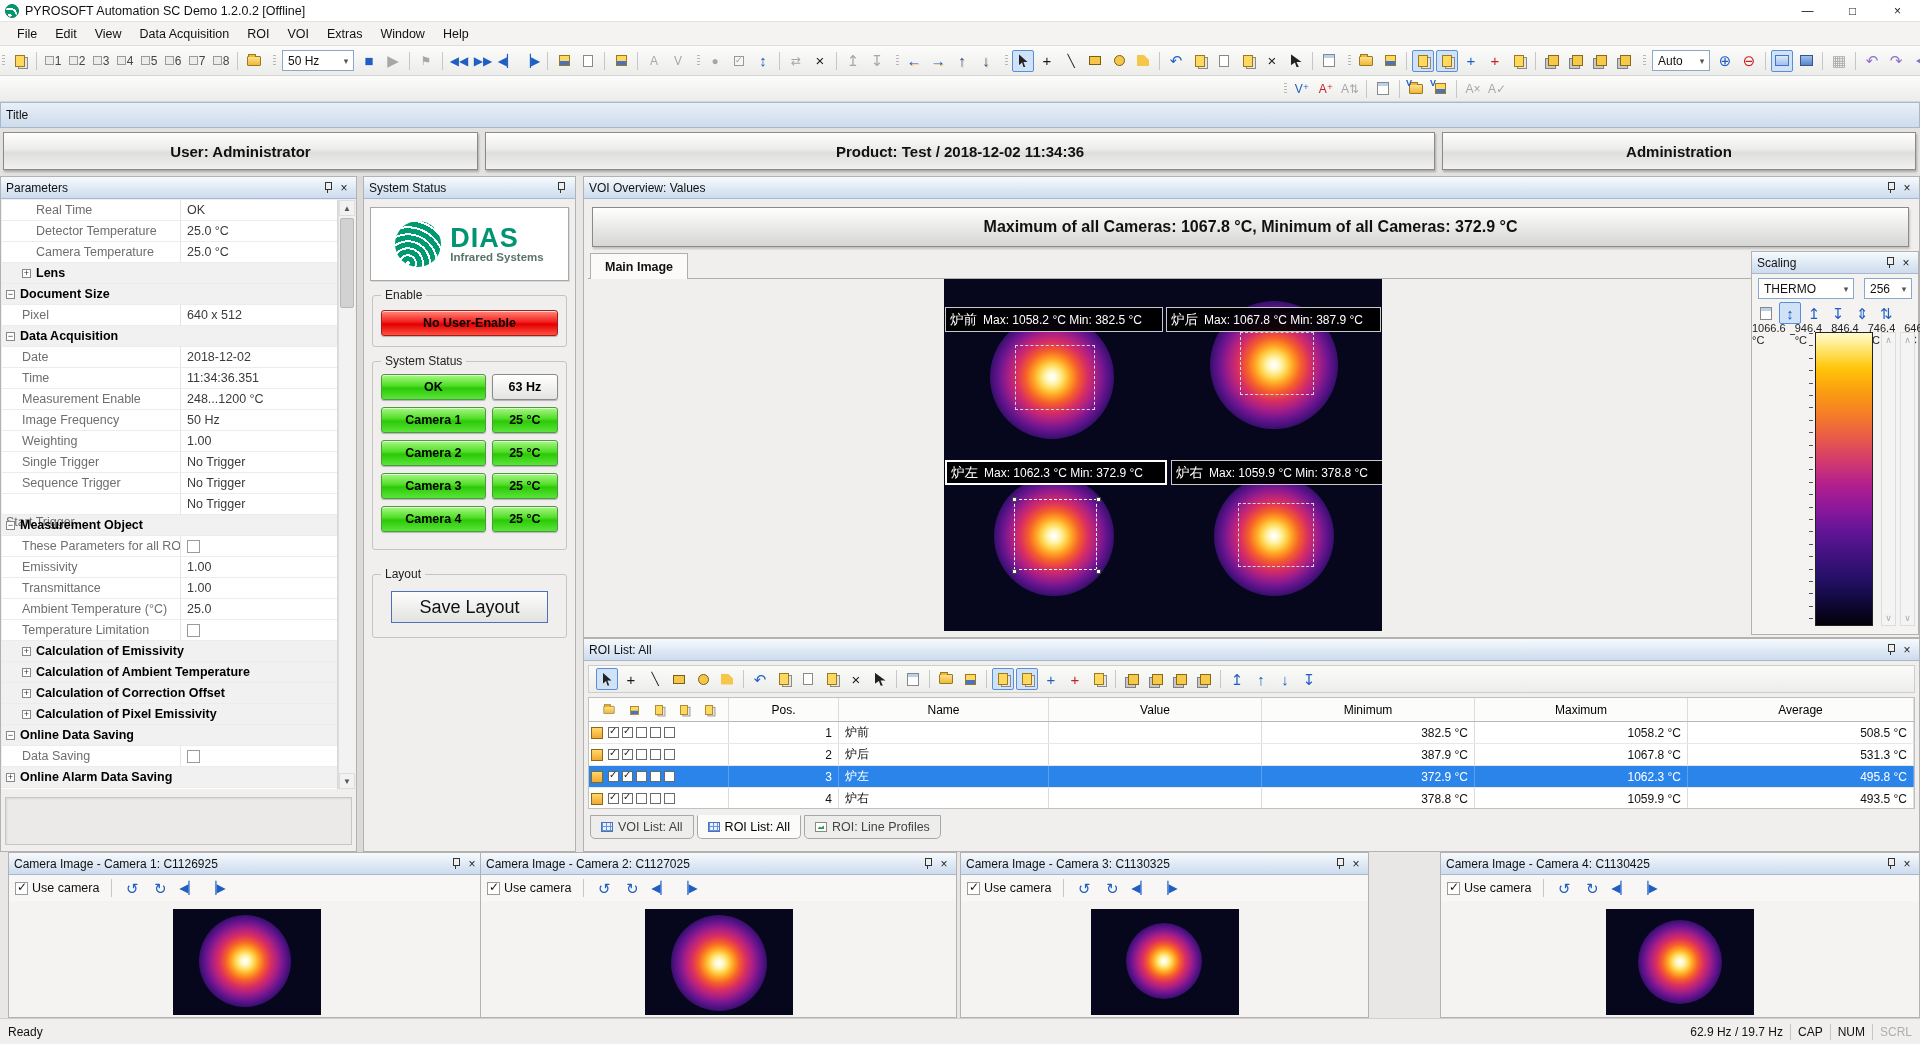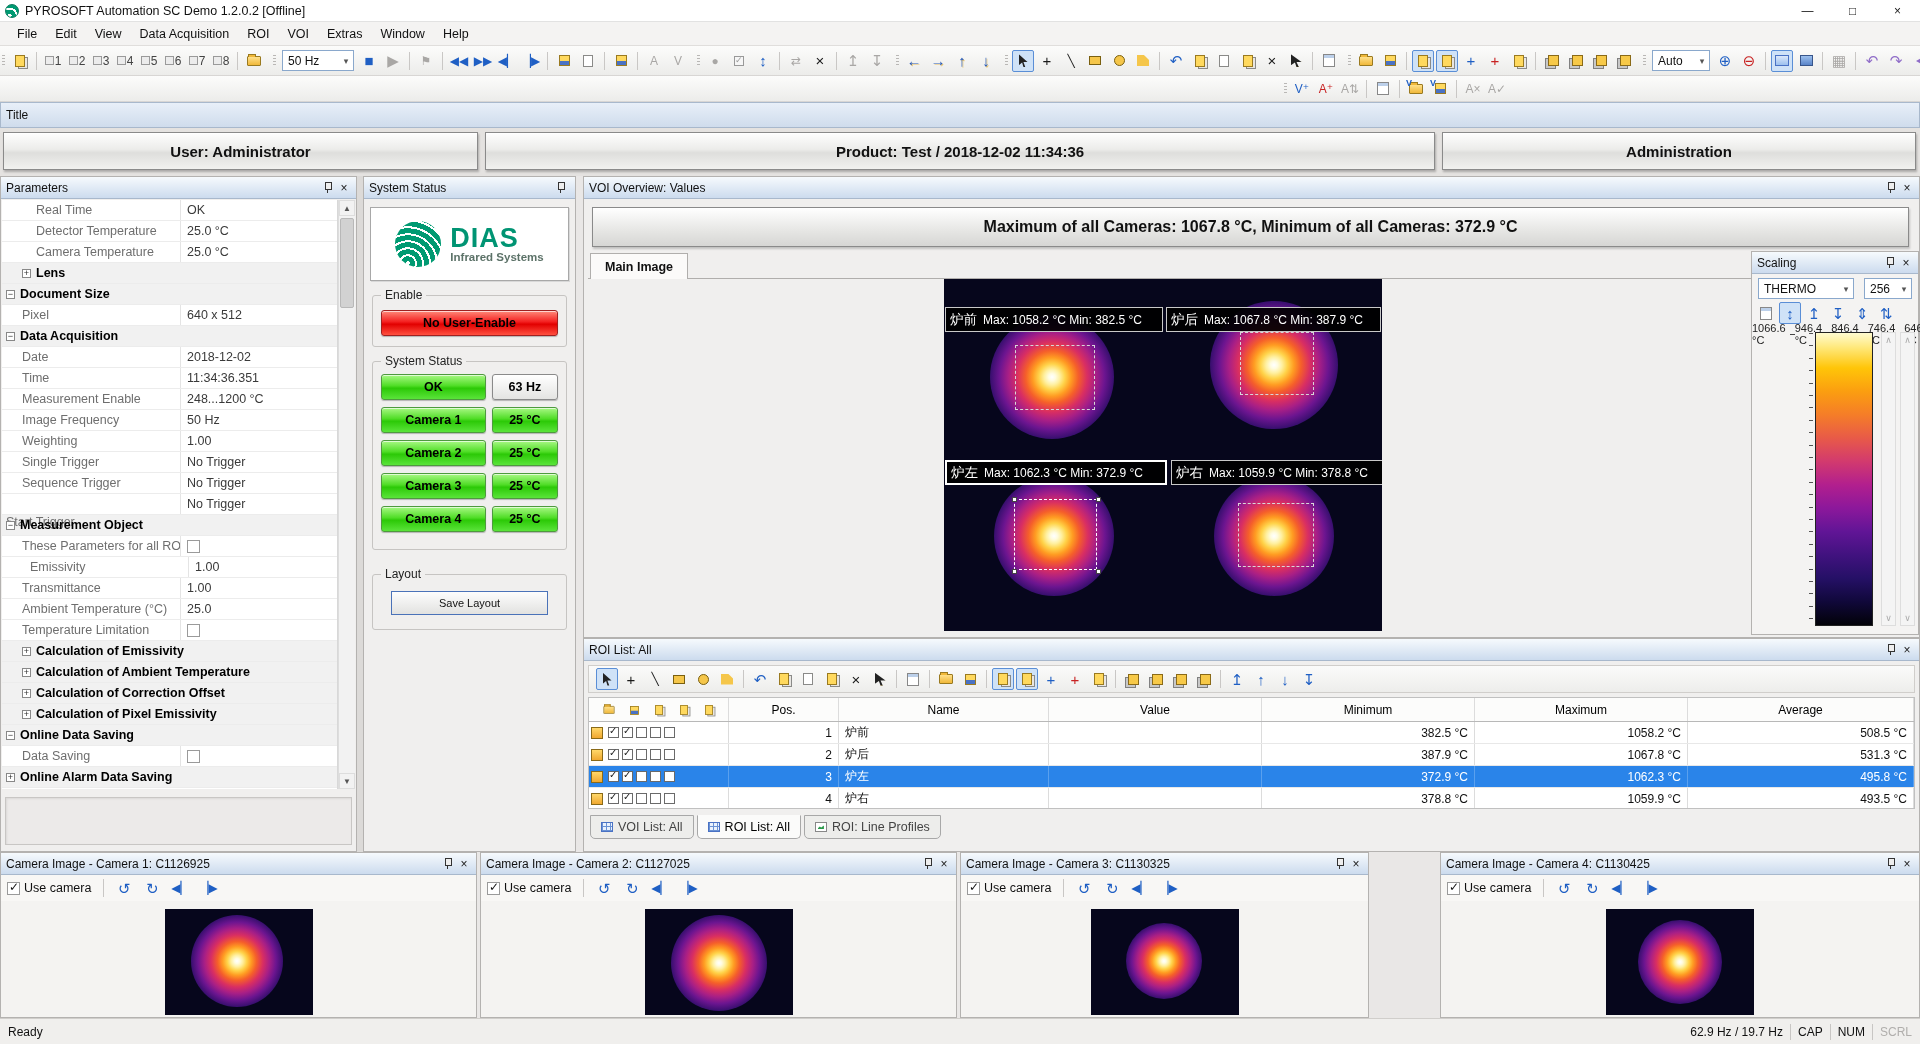--- a/index.html
+++ b/index.html
@@ -99,21 +99,21 @@
   .grp { position:relative; border:1px solid #c6c4c2; border-radius:3px; margin:14px 8px 6px 8px; padding:12px 8px 10px 8px; }
   .glab { position:absolute; top:-8px; left:8px; background:#f0efee; padding:0 4px; font-size:12px; color:#222; }
   .srow { display:flex; gap:6px; margin-bottom:7px; }
   .gbtn, .wbtn, .rbtn { border-radius:3px; font-weight:bold; font-size:12.5px; display:flex; align-items:center; justify-content:center; box-shadow:inset 0 1px 0 rgba(255,255,255,.65), 0 1px 1px rgba(0,0,0,.25); color:#000; }
   .gbtn { background:linear-gradient(180deg,#a8f884 0%,#4fdd26 45%,#2cc907 55%,#5ae43a 100%); border:1px solid #4e9a3e; }
   .wbtn { background:linear-gradient(#ffffff,#e4e4e2); border:1px solid #8a8a8a; }
   .rbtn { background:linear-gradient(180deg,#ff8a7a 0%,#f42020 45%,#e20000 55%,#ff5040 100%); border:1px solid #a02020; }
   .srow .l { flex:1.6; height:26px; }
   .srow .r { flex:1; height:26px; }
   #enable-btn { height:26px; margin-top:2px; }
-  #savelayout { height:24px; margin:4px 10px; background:linear-gradient(#fdfdfd,#e2e2e0); border:1px solid #4a72b8; font-size:11px; display:flex; align-items:center; justify-content:center; }
+  #savelayout { height:32px; margin:4px 10px; background:linear-gradient(#fdfdfd,#e2e2e0); border:1px solid #4a72b8; font-size:18px; display:flex; align-items:center; justify-content:center; }
 
   
   #voi-banner { position:absolute; left:8px; right:10px; top:30px; height:40px; background:linear-gradient(#ffffff,#e8e8e6 55%,#d6d6d4); border:1px solid #8a8a8a; box-shadow:inset 0 1px 0 #fff, 1px 2px 2px rgba(0,0,0,.2); display:flex; align-items:center; justify-content:center; font-size:16px; font-weight:bold; }
   #main-tabrow { position:absolute; left:4px; top:76px; right:10px; height:26px; border-bottom:1px solid #b0aeac; }
   #main-tab { position:absolute; left:2px; top:0; height:26px; padding:0 14px; background:#fbfaf9; border:1px solid #b0aeac; border-bottom:none; display:flex; align-items:center; font-weight:bold; font-size:12.5px; }
   #thermal-main { left:360px; top:102px; width:438px; height:352px; }
   .thermal { position:absolute; background:#06061c; overflow:hidden; }
   .blob { position:absolute; border-radius:50%;
     background:radial-gradient(circle,#ffffff 0%,#fffce0 4%,#fff0a0 9%,#ffd34a 15%,#ff9c22 22%,#f55f2a 30%,#d92e62 40%,#a81f86 50%,#6c1590 60%,#3a0f70 70%,#1c0a48 80%,rgba(12,9,44,0) 100%); }
   .roibox { position:absolute; border:1px dashed #d8d8d8; }
@@ -552,21 +552,21 @@
           <span class="pex" style="margin-left: 4px;">−</span>
           <span class="pgl">Measurement Object</span>
         </div>
         <div class="prow">
           <div class="pl" style="padding-left: 20px;">These Parameters for all RO</div>
           <div class="pv">
             <span class="cb"></span>
           </div>
         </div>
         <div class="prow">
-          <div class="pl" style="padding-left: 20px; margin-left: 8px;">Emissivity</div>
+          <div class="pl" style="padding-left: 20px;">Emissivity</div>
           <div class="pv">1.00</div>
         </div>
         <div class="prow">
           <div class="pl" style="padding-left: 20px;">Transmittance</div>
           <div class="pv">1.00</div>
         </div>
         <div class="prow">
           <div class="pl" style="padding-left: 20px;">Ambient Temperature (°C)</div>
           <div class="pv">25.0</div>
         </div>
@@ -993,21 +993,21 @@
           <span class="shp shp-table"></span>
           <span>ROI List: All</span>
         </div>
         <div class="btab">
           <span class="shp shp-chart"></span>
           <span>ROI: Line Profiles</span>
         </div>
       </div>
   </div>
 
-  <div class="campanel" style="left:0; width:477px;">
+  <div class="campanel" style="left:8px; width:477px;">
       <div class="phead">
         <span>Camera Image - Camera 1: C1126925</span>
         <span class="sp"></span>
         <span class="pin"></span>
         <span class="pclose">×</span>
       </div>
       <div class="camrow">
         <span class="cb on"></span>
         <span class="lbl">Use camera</span>
         <span class="tsep"></span>

